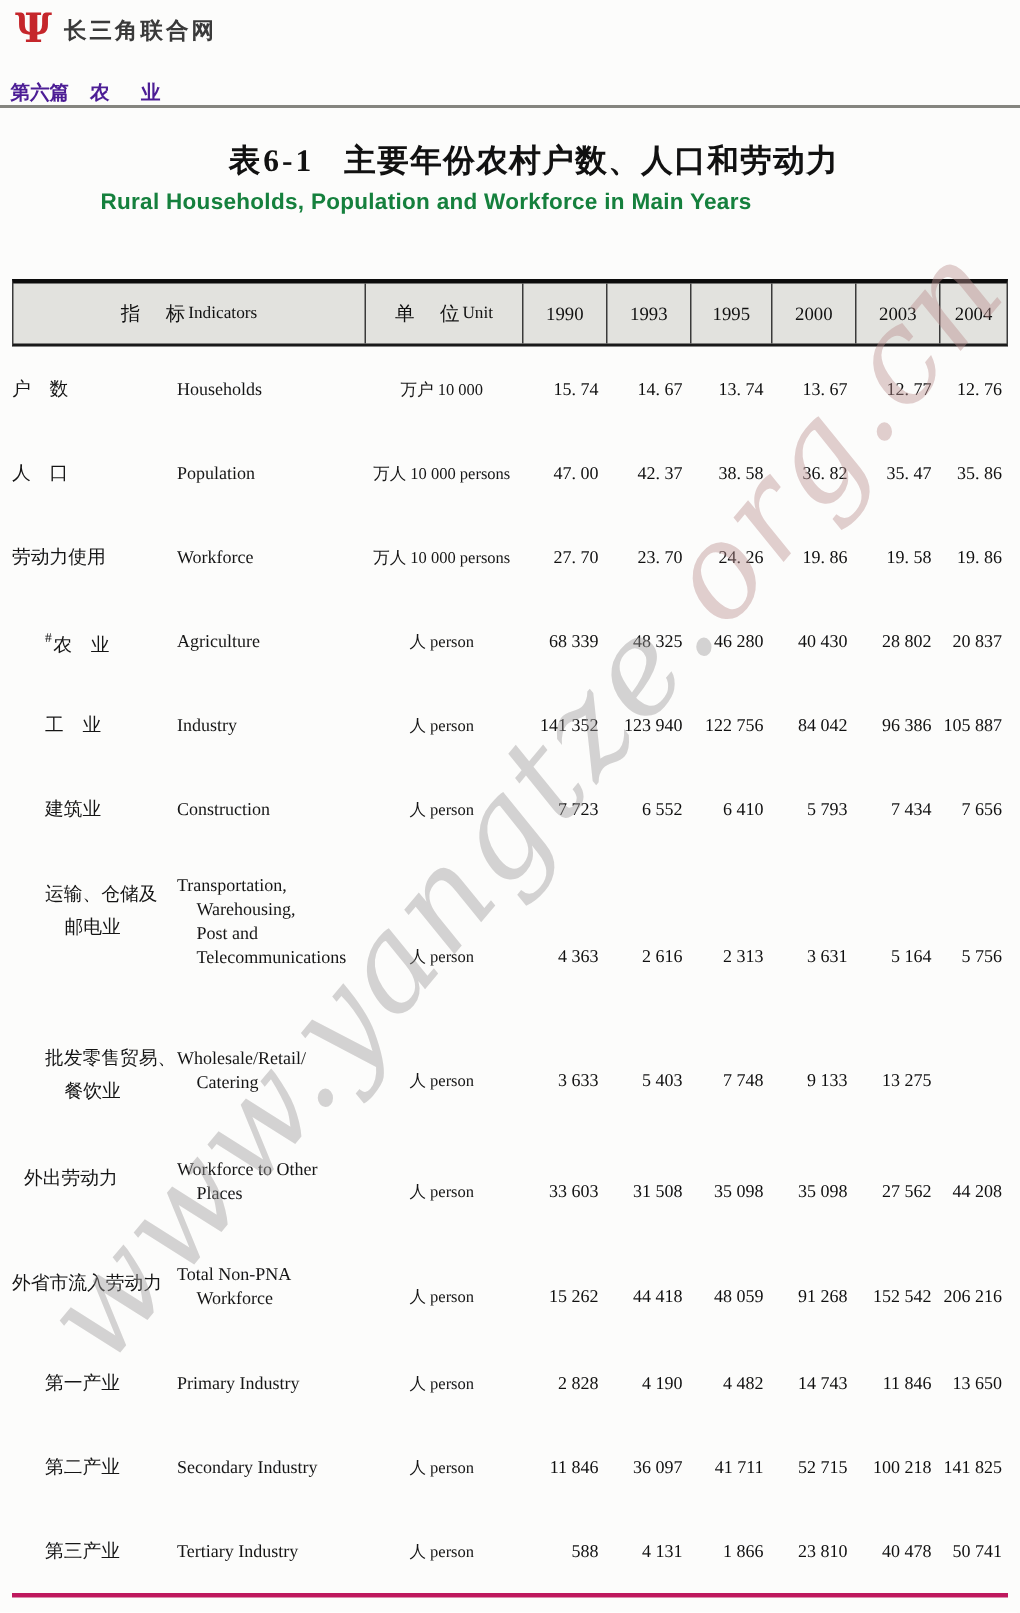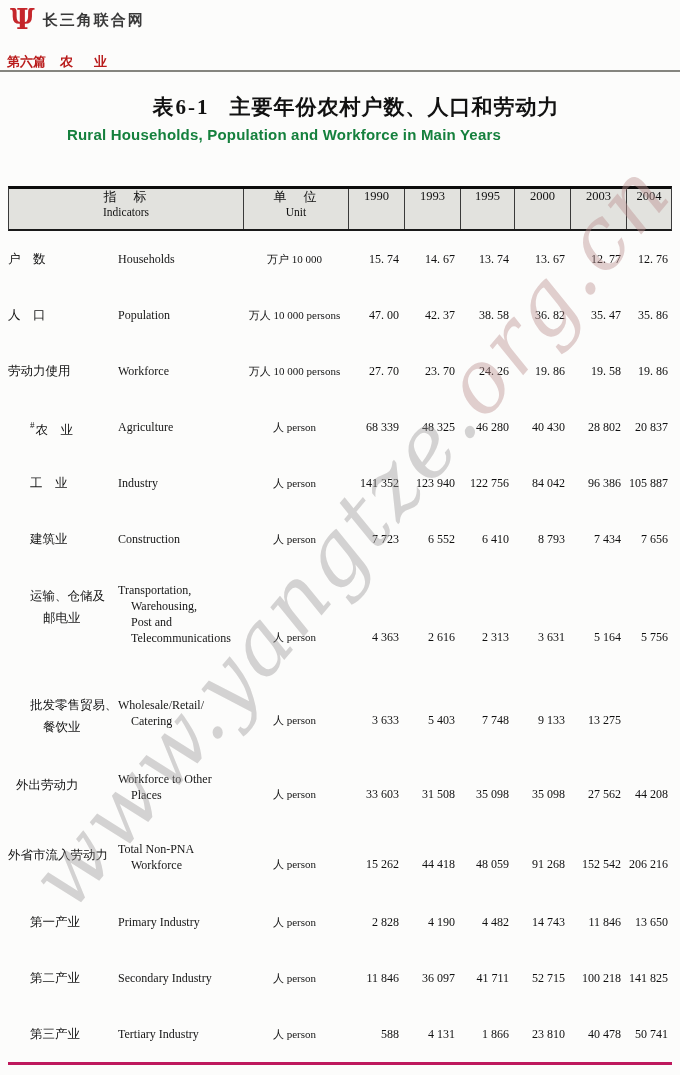--- a/index.html
+++ b/index.html
@@ -8,21 +8,21 @@
     position:relative; width:680px; height:1075px; margin:0 auto;
     background:#fcfcfb; overflow:hidden;
     font-family:"Liberation Serif","DejaVu Serif",serif; color:#1c1c1c;
   }
 
   
   .logo { position:absolute; top:6px; left:10px; display:flex; align-items:center; gap:8px; }
   .logo-glyph { font-family:"DejaVu Serif",serif; font-size:27px; font-weight:bold; color:#c5262b; line-height:28px; }
   .logo-text { font-size:15px; font-weight:bold; color:#3a3a3a; letter-spacing:2px; }
 
-  .section-line { position:absolute; top:53px; left:7px; font-size:13px; font-weight:bold; color:#b91c1c; }
+  .section-line { position:absolute; top:53px; left:7px; font-size:13px; font-weight:bold; color:#4c1d95; }
   .section-line .sec-title { margin-left:14px; letter-spacing:4px; }
   .page-rule { position:absolute; top:70px; left:0; width:680px; height:2px; background:#85857f; }
 
   
   .title-zh { position:absolute; top:93px; left:16px; width:680px; text-align:center;
               font-size:21px; font-weight:bold; letter-spacing:1px; color:#111; }
   .title-zh .tlabel { margin-right:20px; letter-spacing:2px; }
   .title-en { position:absolute; top:126px; left:0; width:568px; text-align:center;
               font-family:"Liberation Sans","DejaVu Sans",sans-serif; font-size:15px;
               font-weight:600; color:#15803d; letter-spacing:0.2px; }
@@ -30,21 +30,21 @@
   
   .tablewrap { position:absolute; top:186px; left:8px; width:664px; z-index:2; }
 
   .thead {
     display:grid; grid-template-columns:234px 105px 56px 56px 54px 56px 56px 45px;
     background:#e2e2de;
     border-top:3px solid #0c0c0c; border-bottom:2px solid #1a1a1a;
     border-left:1px solid #3a3a3a; border-right:1px solid #3a3a3a;
     height:45px;
   }
-  .th { display:flex; flex-direction:column; align-items:center; justify-content:flex-start; border-left:1px solid #3a3a3a; }
+  .th { display:flex; flex-direction:row; align-items:center; justify-content:center; border-left:1px solid #3a3a3a; }
   .th:first-child { border-left:none; }
   .th .h-zh { font-size:13px; letter-spacing:2px; color:#111; line-height:16px; }
   .th .h-en { font-size:11.5px; color:#111; line-height:14px; }
   .th.year { font-size:12.5px; color:#111; }
 
   .tbody { border-bottom:3px solid #be185d; }
   .trow { display:grid; grid-template-columns:110px 124px 105px 56px 56px 54px 56px 56px 47px;
           height:56px; align-items:center; }
   .cell { min-width:0; }
   .c-zh { font-size:12.5px; color:#151515; }
@@ -193,21 +193,21 @@
           <div class="cell c-zh">
             <div class="zhline"><span>建筑业</span></div>
           </div>
           <div class="cell c-en">
             <div class="enline">Construction</div>
           </div>
           <div class="cell c-unit">人 person</div>
           <div class="cell c-val">7 723</div>
           <div class="cell c-val">6 552</div>
           <div class="cell c-val">6 410</div>
-          <div class="cell c-val">8 793</div>
+          <div class="cell c-val">5 793</div>
           <div class="cell c-val">7 434</div>
           <div class="cell c-val">7 656</div>
         </div>
         <div class="trow r7 ind">
           <div class="cell c-zh">
             <div class="zhline"><span>运输、仓储及</span></div>
             <div class="zhline cont"><span>邮电业</span></div>
           </div>
           <div class="cell c-en">
             <div class="enline">Transportation,</div>

